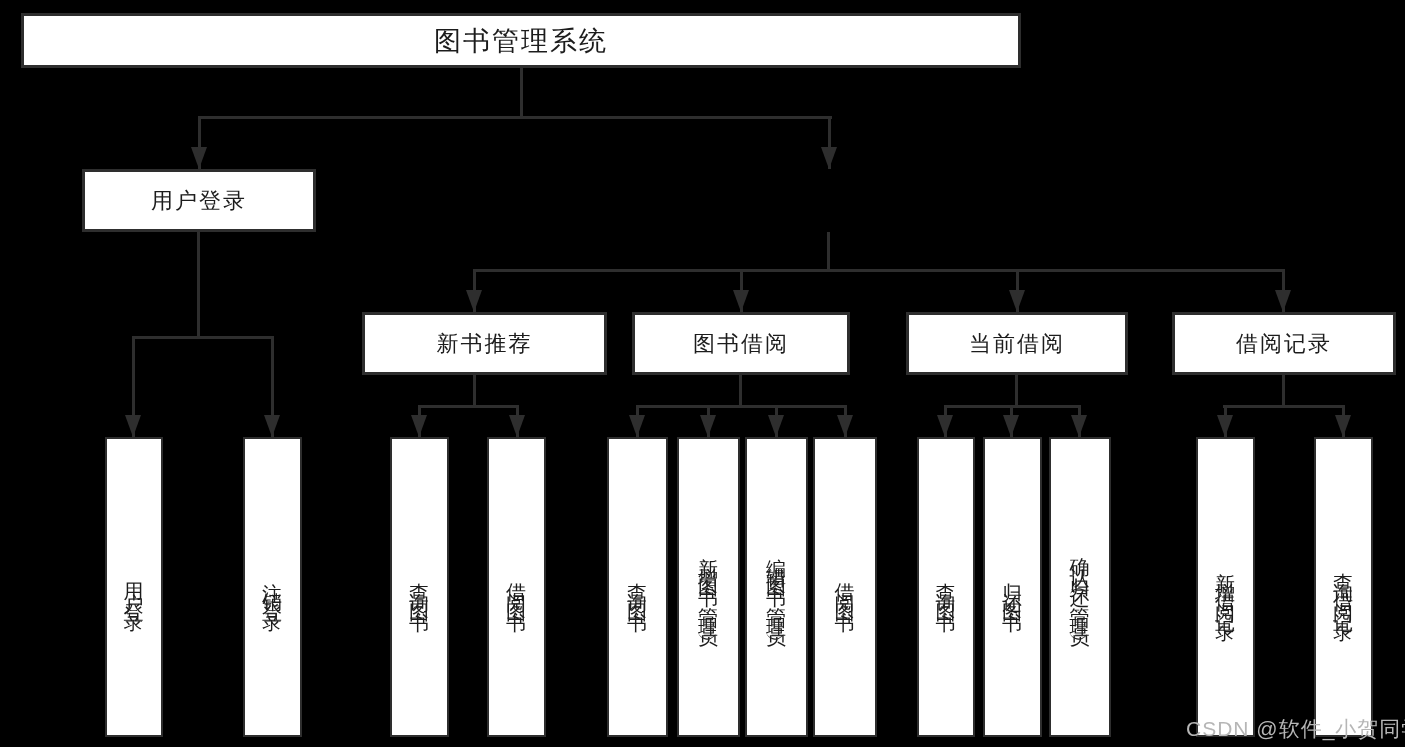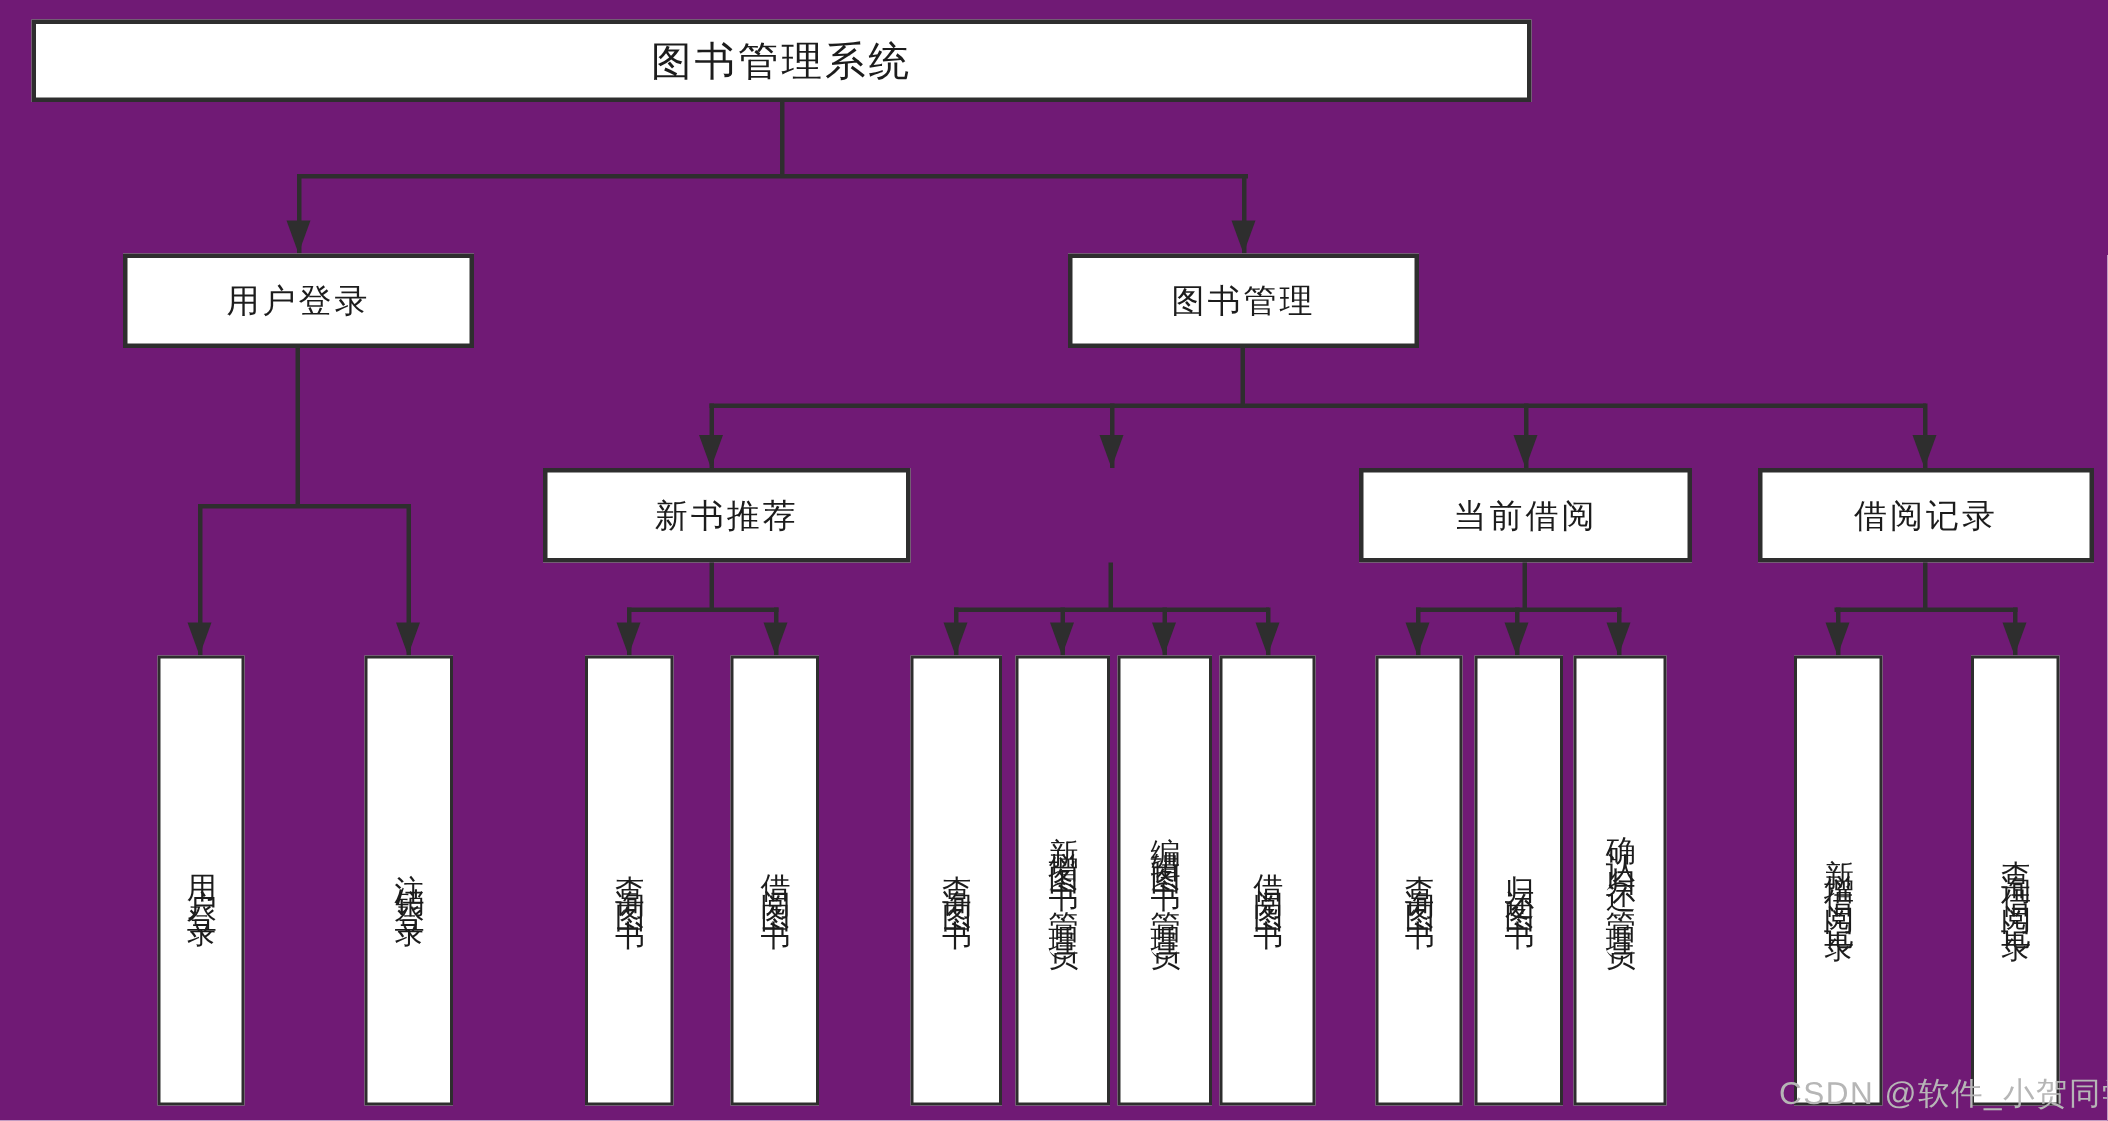--- a/index.html
+++ b/index.html
@@ -1,19 +1,19 @@
 <!DOCTYPE html>
 <html><head>
 <meta charset="utf-8">
 <style>
   html,body{margin:0;padding:0;background:#ffffff;}
   #canvas{
     position:relative;
     width:1405px;height:747px;
-    background:#701a75;
+    background:#000000;
     font-family:"Liberation Sans", sans-serif;
     overflow:hidden;
   }
   
   .hbox{
     position:absolute;
     box-sizing:border-box;
     border:3px solid #2e2e2e;
     background:#ffffff;
     display:flex;align-items:center;justify-content:center;
@@ -71,23 +71,20 @@
   <div class="ln" style="left:520px;top:68px;width:3px;height:50px"></div>
   <div class="ln" style="left:198px;top:116px;width:634px;height:3px"></div>
   <div class="ln" style="left:198px;top:116px;width:3px;height:53px"></div>
   <div class="arr" style="left:191px;top:147px"></div>
   <div class="ln" style="left:828px;top:116px;width:3px;height:53px"></div>
   <div class="arr" style="left:821px;top:147px"></div>
 
   <div class="hbox lvl" style="left:82px;top:169px;width:234px;height:63px">
     <span>用户登录</span>
   </div>
-  <div class="hbox lvl" style="left:712px;top:169px;width:234px;height:63px">
-    <span>图书管理</span>
-  </div>
 
   <div class="ln" style="left:197px;top:232px;width:3px;height:106px"></div>
   <div class="ln" style="left:132px;top:336px;width:142px;height:3px"></div>
   <div class="ln" style="left:132px;top:336px;width:3px;height:101px"></div>
   <div class="arr" style="left:125px;top:415px"></div>
   <div class="ln" style="left:271px;top:336px;width:3px;height:101px"></div>
   <div class="arr" style="left:264px;top:415px"></div>
 
   <div class="ln" style="left:827px;top:232px;width:3px;height:40px"></div>
   <div class="ln" style="left:473px;top:269px;width:811px;height:3px"></div>
@@ -95,20 +92,23 @@
   <div class="arr" style="left:466px;top:290px"></div>
   <div class="ln" style="left:740px;top:269px;width:3px;height:43px"></div>
   <div class="arr" style="left:733px;top:290px"></div>
   <div class="ln" style="left:1016px;top:269px;width:3px;height:43px"></div>
   <div class="arr" style="left:1009px;top:290px"></div>
   <div class="ln" style="left:1282px;top:269px;width:3px;height:43px"></div>
   <div class="arr" style="left:1275px;top:290px"></div>
 
   <div class="hbox lvl" style="left:362px;top:312px;width:245px;height:63px">
     <span>新书推荐</span>
+  </div>
+  <div class="hbox lvl" style="left:632px;top:312px;width:218px;height:63px">
+    <span>图书借阅</span>
   </div>
   <div class="hbox lvl" style="left:906px;top:312px;width:222px;height:63px">
     <span>当前借阅</span>
   </div>
   <div class="hbox lvl" style="left:1172px;top:312px;width:224px;height:63px">
     <span>借阅记录</span>
   </div>
 
   <div class="ln" style="left:473px;top:375px;width:3px;height:32px"></div>
   <div class="ln" style="left:418px;top:405px;width:101px;height:3px"></div>

